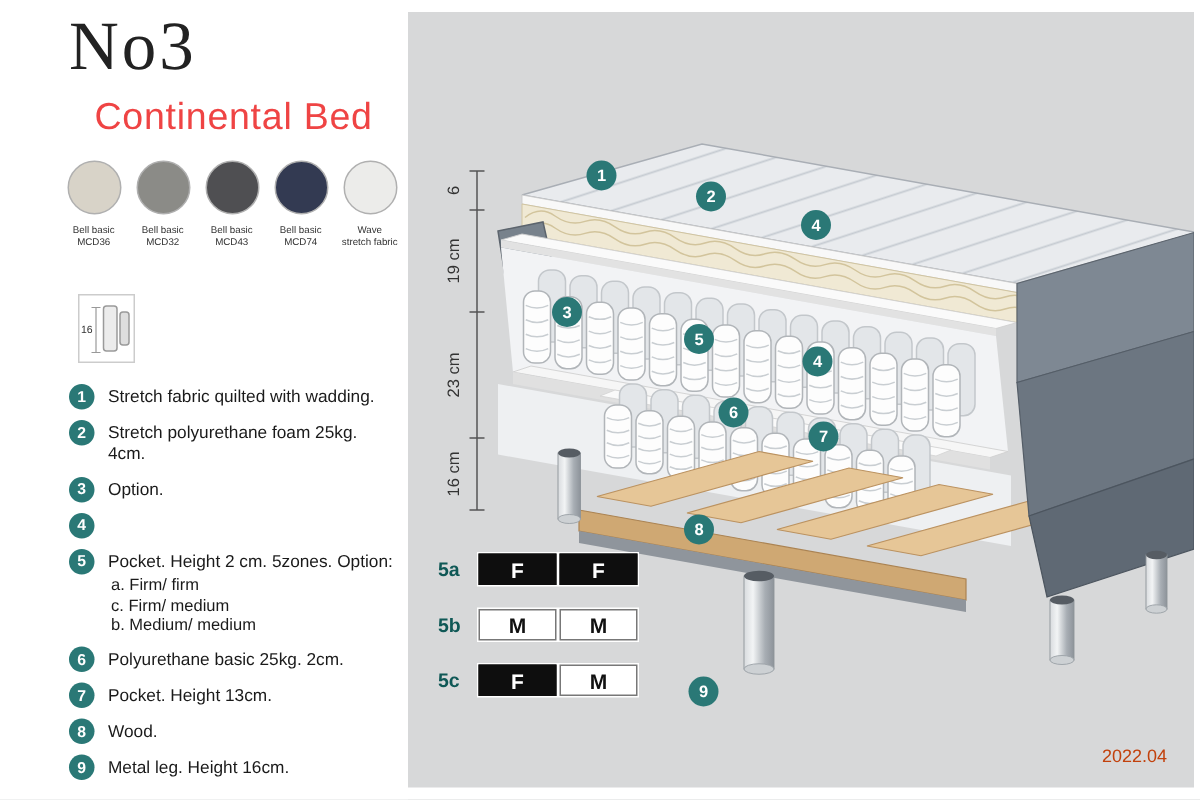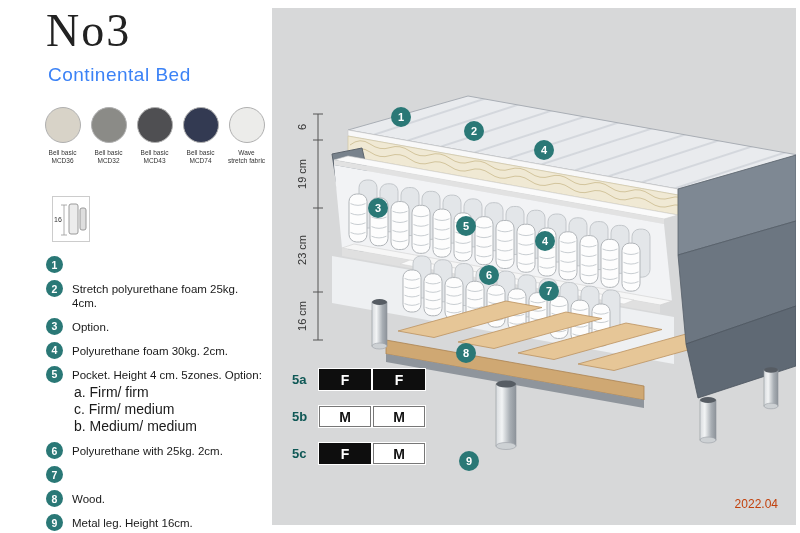--- a/index.html
+++ b/index.html
@@ -1,31 +1,31 @@
 <!DOCTYPE html>
 <html style="--badge: #2a7876;"><head>
 <meta charset="utf-8">
 <style>
   *{box-sizing:border-box;margin:0;padding:0}
   html,body{width:800px;height:533px}
   body{position:relative;background:#fff;font-family:"Liberation Sans",sans-serif;overflow:hidden}
   .sidebar{position:absolute;left:0;top:0;width:272px;height:533px;background:#fff}
   .title{position:absolute;left:46px;top:4px;font-family:"Liberation Serif",serif;font-size:46px;letter-spacing:2px;color:#222}
-  .subtitle{position:absolute;left:48px;top:64px;font-size:19px;letter-spacing:.5px;color:#3b82f6}
+  .subtitle{position:absolute;left:63px;top:64px;font-size:25px;letter-spacing:.5px;color:#ef4444}
   .swatches{position:absolute;left:42px;top:106px;display:flex;gap:5px}
   .swatch{width:41px;text-align:center}
   .swatch .slabel{font-size:6.5px;line-height:1.3;color:#333;margin-top:1px}
   .leg-box{position:absolute;left:52px;top:196px;width:38px;height:46px;border:1px solid #ccc;background:#fff}
   .features{position:absolute;left:46px;top:256px;display:flex;flex-direction:column;gap:7px;width:220px}
   .feat{display:flex;align-items:flex-start}
   .badge{flex:0 0 auto;width:17px;height:17px;border-radius:50%;background:var(--badge,#2a7876);color:#fff;
          font-size:10.5px;font-weight:bold;display:flex;align-items:center;justify-content:center;margin-right:9px}
   .ftext{font-size:11.5px;line-height:1.25;color:#1a1a1a;padding-top:2px}
   .sub{margin-top:2px;margin-left:2px}
-  .sub div{font-size:14px;line-height:1.22;color:#1a1a1a}
+  .sub div{font-size:11px;line-height:1.22;color:#1a1a1a}
   .panel{position:absolute;left:272px;top:8px;width:524px;height:517px;background:#d7d8d9}
   .panel svg.scene{position:absolute;left:0;top:0;width:524px;height:517px}
   .options{position:absolute;left:20px;top:360px}
   .opt-row{display:flex;align-items:center;margin-bottom:14px}
   .opt-label{width:26px;font-size:13px;font-weight:bold;color:#0f5856}
   .opt-cells{display:inline-flex;gap:2px;background:#fff;padding:1px}
   .cell{width:52px;height:21px;line-height:21px;text-align:center;font-size:14px;font-weight:bold}
   .cell.dark{background:#0e0e0e;color:#fff;border:1px solid #0e0e0e}
   .cell.light{background:#fff;color:#111;border:1px solid #777}
   .version{position:absolute;right:18px;bottom:14px;font-size:12px;color:#c2410c}
@@ -96,50 +96,51 @@
       <line x1="8" y1="38" x2="14" y2="38" stroke="#999" stroke-width="0.8"></line>
       <text class="legicon-num" x="1" y="25">16</text>
       <rect x="16" y="7" width="9" height="30" rx="2" fill="#ececec" stroke="#9a9a9a"></rect>
       <rect x="27" y="11" width="6" height="22" rx="2" fill="#dedede" stroke="#9a9a9a"></rect>
     </svg>
   </div>
 
   <div class="features">
     <div class="feat">
         <span class="badge">1</span>
+        <div class="ftext">Stretch fabric quilted with wadding.</div>
       </div>
     <div class="feat">
         <span class="badge">2</span>
         <div class="ftext">Stretch polyurethane foam 25kg. 4cm.</div>
       </div>
     <div class="feat">
         <span class="badge">3</span>
         <div class="ftext">Option.</div>
       </div>
     <div class="feat">
         <span class="badge">4</span>
-        <div class="ftext">Polyurethane foam 30kg. 2cm.</div>
       </div>
     <div class="feat">
       <span class="badge">5</span>
       <div class="ftext">
-        <span>Pocket. Height 4 cm. 5zones. Option:</span>
+        <span>Pocket. Height 2 cm. 5zones. Option:</span>
         <div class="sub">
           <div>a. Firm/ firm</div>
           <div>c. Firm/ medium</div>
           <div>b. Medium/ medium</div>
         </div>
       </div>
     </div>
     <div class="feat">
         <span class="badge">6</span>
-        <div class="ftext">Polyurethane with 25kg. 2cm.</div>
+        <div class="ftext">Polyurethane basic 25kg. 2cm.</div>
       </div>
     <div class="feat">
         <span class="badge">7</span>
+        <div class="ftext">Pocket. Height 13cm.</div>
       </div>
     <div class="feat">
         <span class="badge">8</span>
         <div class="ftext">Wood.</div>
       </div>
     <div class="feat">
         <span class="badge">9</span>
         <div class="ftext">Metal leg. Height 16cm.</div>
       </div>
   </div>

